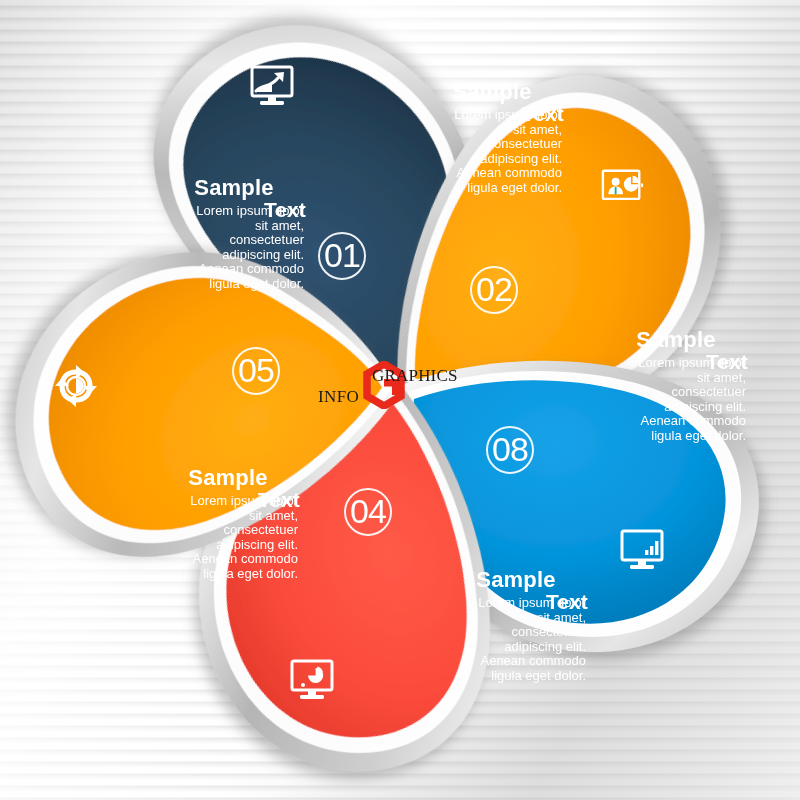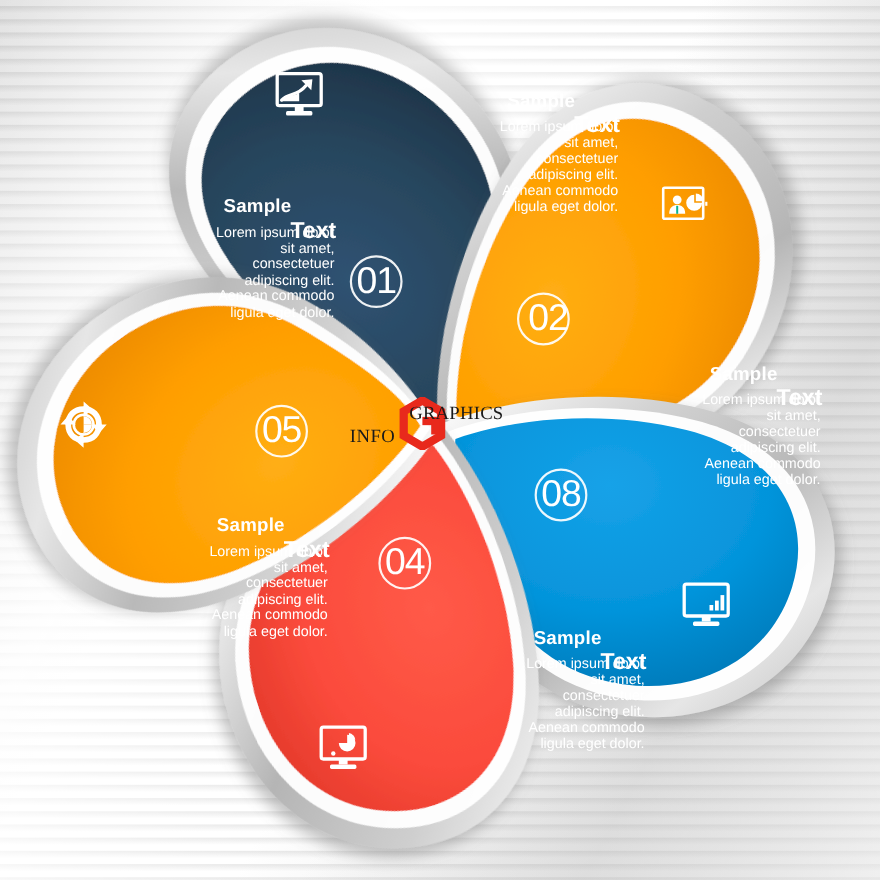--- a/index.html
+++ b/index.html
@@ -28,21 +28,21 @@
     mix-blend-mode:normal;
   }
   svg#pinwheel{position:absolute;left:0;top:0;width:800px;height:800px;}
 
   
   .petal-text{
     position:absolute;color:#ffffff;text-align:center;
     pointer-events:none;
   }
   .petal-text .head{
-    font-size:17px;font-weight:bold;line-height:20px;letter-spacing:.2px;
+    font-size:22px;font-weight:bold;line-height:20px;letter-spacing:.2px;
     display:block;
   }
   .petal-text .headrow{ position:relative; }
   .petal-text .head2{
     font-size:21px;font-weight:bold;position:absolute;
   }
   .petal-text .body{
     font-size:13px;line-height:14.6px;font-weight:normal;display:block;
     text-align:right;
   }
@@ -276,21 +276,21 @@
     </div>
     <div class="body" style="width:190px;margin-top:4px;">
       <span class="l">Lorem ipsum dolor</span>
       <span class="l">sit amet,</span>
       <span class="l">consectetuer</span>
       <span class="l">adipiscing elit.</span>
       <span class="l">Aenean commodo</span>
       <span class="l">ligula eget dolor.</span>
     </div>
   </div>
-  <div class="num" style="left:470px;top:266px;text-align:right;">02</div>
+  <div class="num" style="left:470px;top:266px;">02</div>
   <div class="ic" style="left:618px;top:528px;width:48px;height:46px;">
     <svg viewBox="0 0 48 46">
       <rect x="4" y="3" width="40" height="29" rx="2" fill="none" stroke="#fff" stroke-width="3"></rect>
       <rect x="27" y="22" width="3.4" height="5" fill="#fff"></rect>
       <rect x="32" y="18" width="3.4" height="9" fill="#fff"></rect>
       <rect x="37" y="13" width="3.4" height="14" fill="#fff"></rect>
       <rect x="20" y="32" width="8" height="5" fill="#fff"></rect>
       <rect x="12" y="37" width="24" height="4" rx="1.4" fill="#fff"></rect>
     </svg>
   </div>
@@ -358,21 +358,21 @@
     </div>
     <div class="body" style="width:190px;margin-top:4px;">
       <span class="l">Lorem ipsum dolor</span>
       <span class="l">sit amet,</span>
       <span class="l">consectetuer</span>
       <span class="l">adipiscing elit.</span>
       <span class="l">Aenean commodo</span>
       <span class="l">ligula eget dolor.</span>
     </div>
   </div>
-  <div class="num" style="left:232px;top:368px;">05</div>
+  <div class="num" style="left:232px;top:347px;">05</div>
   <div class="ic" style="left:248px;top:64px;width:48px;height:46px;">
     <svg viewBox="0 0 48 46">
       <rect x="4" y="3" width="40" height="29" rx="2" fill="none" stroke="#fff" stroke-width="3"></rect>
       <path d="M 8 27 C 15 20, 22 24, 30 14" stroke="#fff" stroke-width="3" fill="none" stroke-linecap="round"></path>
       <path d="M 26 9 L 36 8 L 35 18 Z" fill="#fff"></path>
       <path d="M 8 27 C 14 21, 18 25, 24 20 L 24 28 L 8 28 Z" fill="#fff"></path>
       <rect x="20" y="32" width="8" height="5" fill="#fff"></rect>
       <rect x="12" y="37" width="24" height="4" rx="1.4" fill="#fff"></rect>
     </svg>
   </div>

